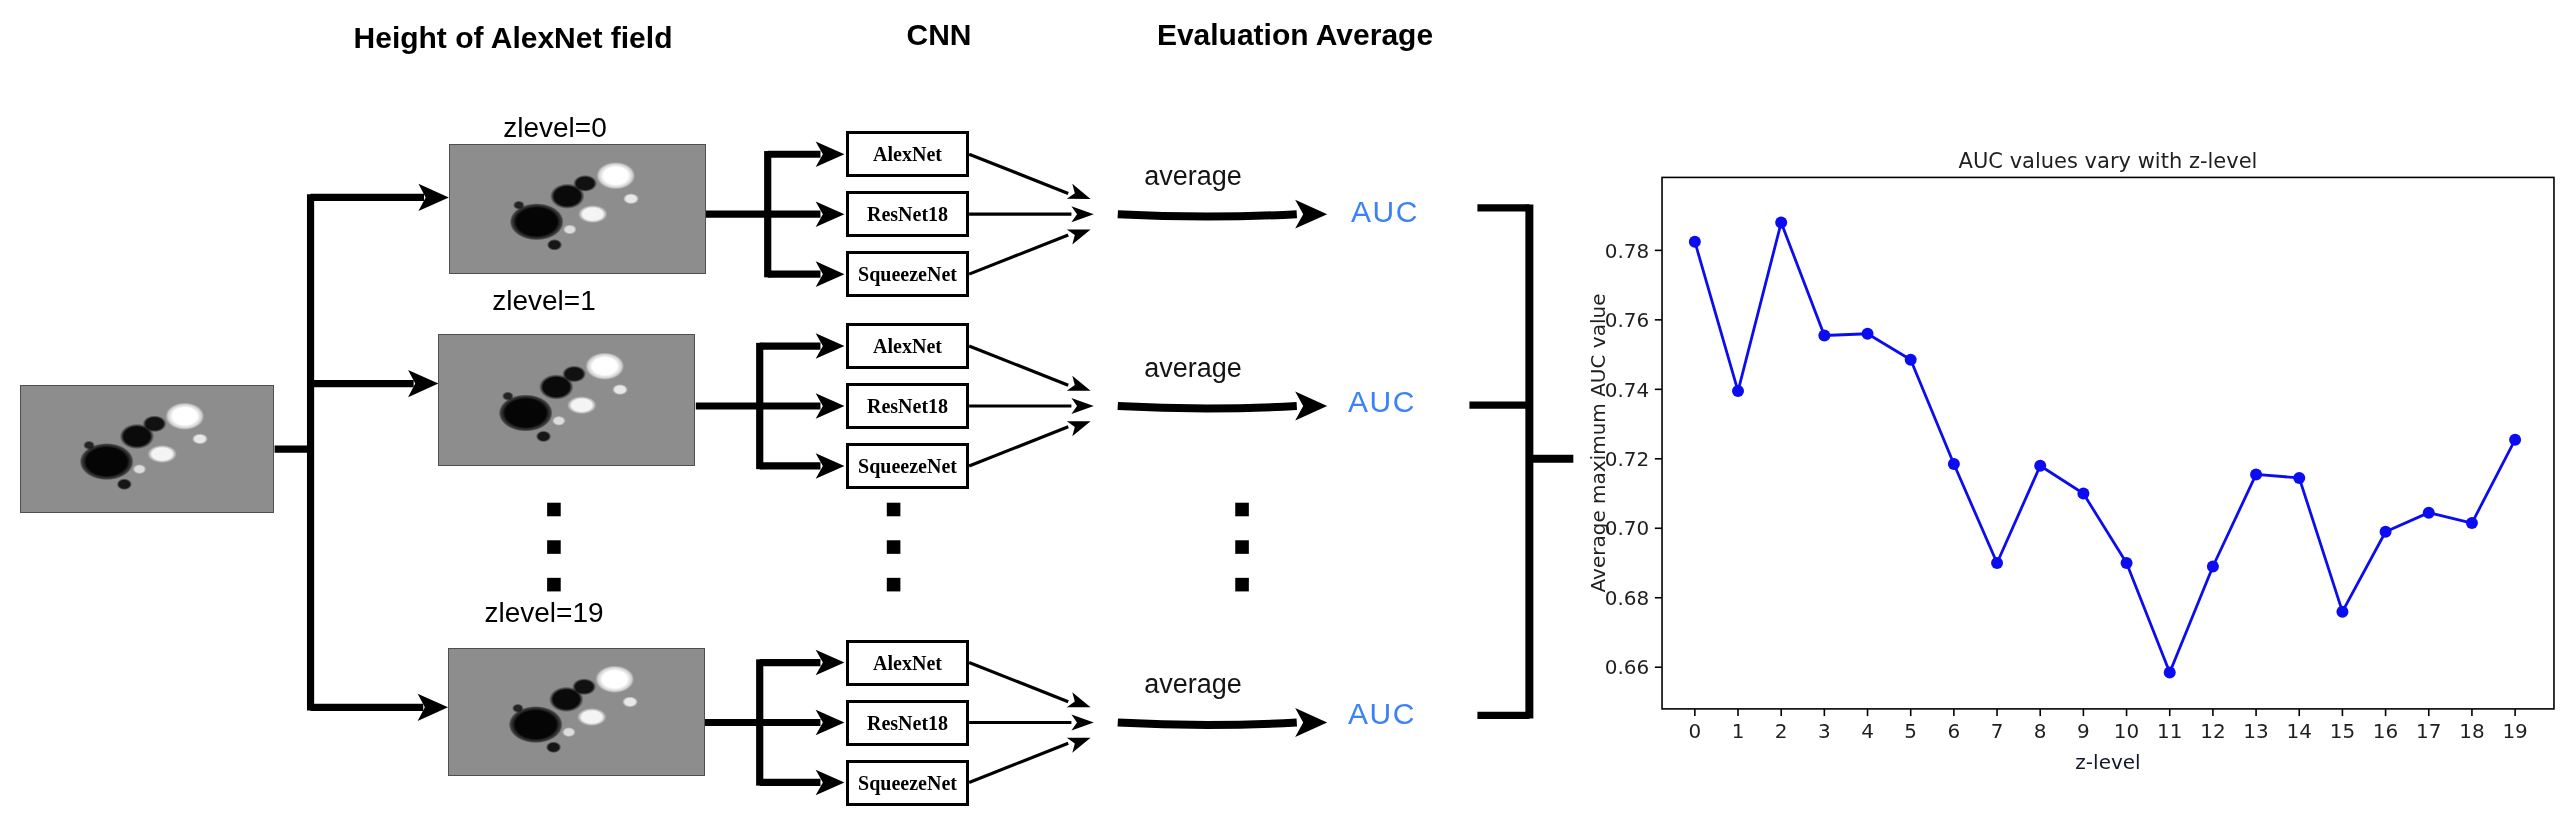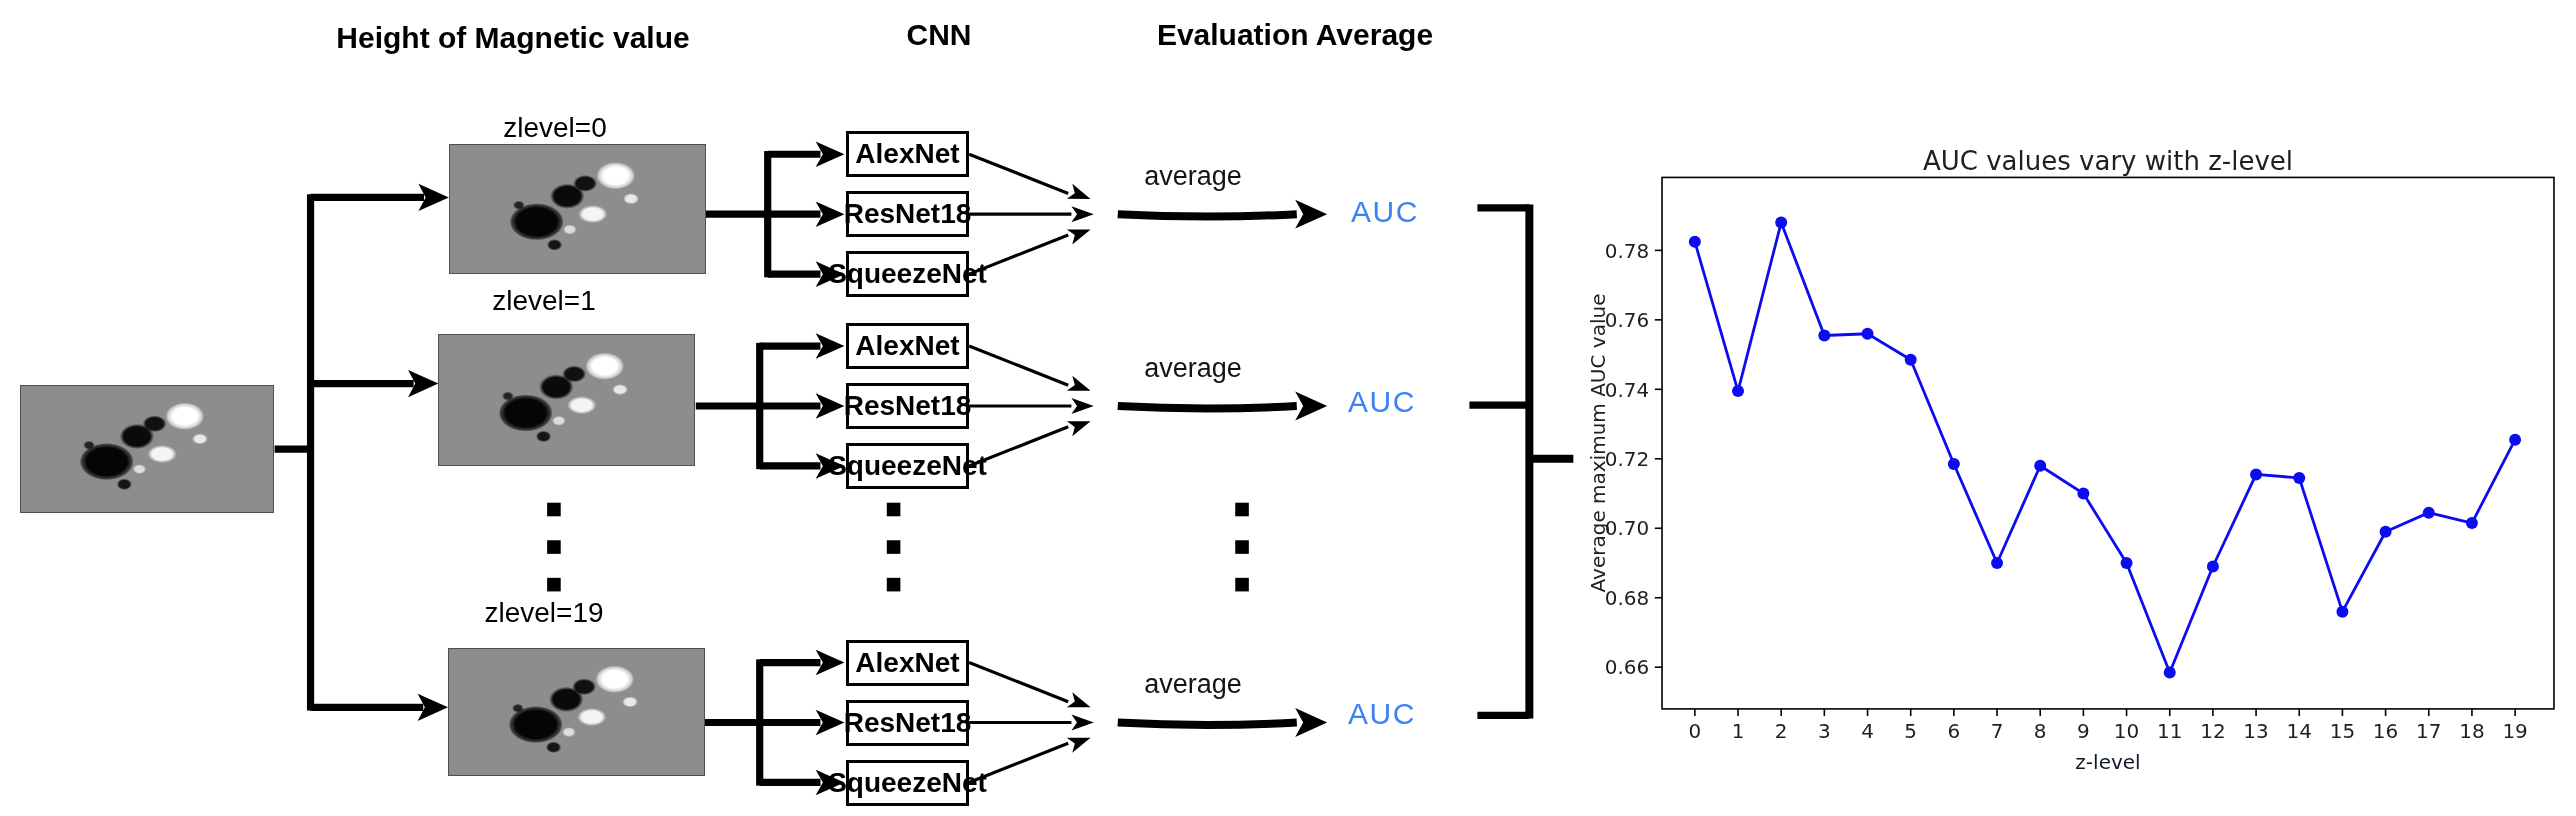--- a/index.html
+++ b/index.html
@@ -5,34 +5,34 @@
   html,body{margin:0;padding:0;}
   body{width:2576px;height:816px;position:relative;background:#ffffff;overflow:hidden;
        font-family:"Liberation Sans",sans-serif;color:#000;}
   .ctr{position:absolute;transform:translate(-50%,-50%);white-space:nowrap;line-height:1;}
   .hdr{font-weight:bold;font-size:30px;letter-spacing:0px;}
   .zlabel{font-size:28px;}
   .avg{font-size:27px;color:#141414;}
   .auc{font-size:30px;color:#3b82f6;letter-spacing:1.6px;}
   .modelbox{position:absolute;left:846px;width:123px;height:46px;background:#ffffff;
             border:3.2px solid #000;box-sizing:border-box;display:flex;align-items:center;justify-content:center;}
-  .modelbox span{font-weight:bold;font-size:28px;white-space:nowrap;}
+  .modelbox span{font-weight:bold;font-size:20px;white-space:nowrap;font-family:Liberation Serif, serif;}
   .mag{position:absolute;background-color:#8d8d8d;border:0.8px solid #4f4f4f;box-sizing:border-box;
     background-image:
       radial-gradient(ellipse 35px 24px at 34% 60%, #050505 0 58%, rgba(5,5,5,.55) 72%, transparent 77%),
       radial-gradient(ellipse 24px 17.6px at 46% 40%, #0a0a0a 0 55%, transparent 72%),
       radial-gradient(ellipse 16px 11.2px at 53% 30%, #111 0 55%, transparent 75%),
       radial-gradient(ellipse 9.6px 7.2px at 41% 78%, #161616 0 55%, transparent 80%),
       radial-gradient(ellipse 7.2px 5.6px at 27% 47%, rgba(0,0,0,.75) 0 50%, transparent 82%),
       radial-gradient(ellipse 27px 19px at 65% 24%, #ffffff 0 45%, rgba(255,255,255,.6) 62%, transparent 72%),
       radial-gradient(ellipse 21px 12.8px at 56% 54%, #f4f4f4 0 48%, transparent 70%),
       radial-gradient(ellipse 10.4px 7.2px at 71% 42%, rgba(255,255,255,.8) 0 50%, transparent 76%),
       radial-gradient(ellipse 8.8px 6.4px at 47% 66%, rgba(255,255,255,.7) 0 50%, transparent 78%);}
   svg{position:absolute;left:0;top:0;}
-  .chart-title{font-size:26px;color:#1f1f1f;font-family:"DejaVu Sans",sans-serif;}
+  .chart-title{font-size:21px;color:#1f1f1f;font-family:"DejaVu Sans",sans-serif;}
   .chart-xlabel{font-size:20px;color:#0f172a;font-family:"DejaVu Sans",sans-serif;}
   .chart-ylabel{font-size:20px;color:#1f1f1f;font-family:"DejaVu Sans",sans-serif;
                 transform:translate(-50%,-50%) rotate(-90deg);}
 </style>
 </head>
 <body>
 
 <svg width="2576" height="816" viewBox="0 0 3222 1021">
   <g stroke="#000" fill="none">
 
@@ -201,21 +201,21 @@
     <circle cx="2768.2623426911905" cy="708.7973856209153" r="7.5" fill="#0c0cf0"></circle>
     <circle cx="2822.2797676669893" cy="593.6176470588235" r="7.5" fill="#0c0cf0"></circle>
     <circle cx="2876.297192642788" cy="597.9640522875818" r="7.5" fill="#0c0cf0"></circle>
     <circle cx="2930.3146176185865" cy="765.3006535947711" r="7.5" fill="#0c0cf0"></circle>
     <circle cx="2984.3320425943853" cy="665.3333333333337" r="7.5" fill="#0c0cf0"></circle>
     <circle cx="3038.349467570184" cy="641.4281045751634" r="7.5" fill="#0c0cf0"></circle>
     <circle cx="3092.3668925459824" cy="654.467320261438" r="7.5" fill="#0c0cf0"></circle>
     <circle cx="3146.384317521781" cy="550.1535947712418" r="7.5" fill="#0c0cf0"></circle>
   </svg>
 
-<div class="ctr hdr" style="left:513px;top:38px;">Height of Magnetic value</div>
+<div class="ctr hdr" style="left:513px;top:38px;">Height of AlexNet field</div>
 <div class="ctr hdr" style="left:939px;top:35px;">CNN</div>
 <div class="ctr hdr" style="left:1295px;top:35px;">Evaluation Average</div>
 
 <div class="mag" style="left:20px;top:385px;width:254px;height:128px;"></div>
 <div class="mag" style="left:449px;top:144px;width:257px;height:130px;"></div>
 <div class="mag" style="left:438px;top:334px;width:257px;height:132px;"></div>
 <div class="mag" style="left:448px;top:648px;width:257px;height:128px;"></div>
 
 <div class="ctr zlabel" style="left:555px;top:108px;margin-top:20px;">zlevel=0</div>
 <div class="ctr zlabel" style="left:544px;top:301px;">zlevel=1</div>

